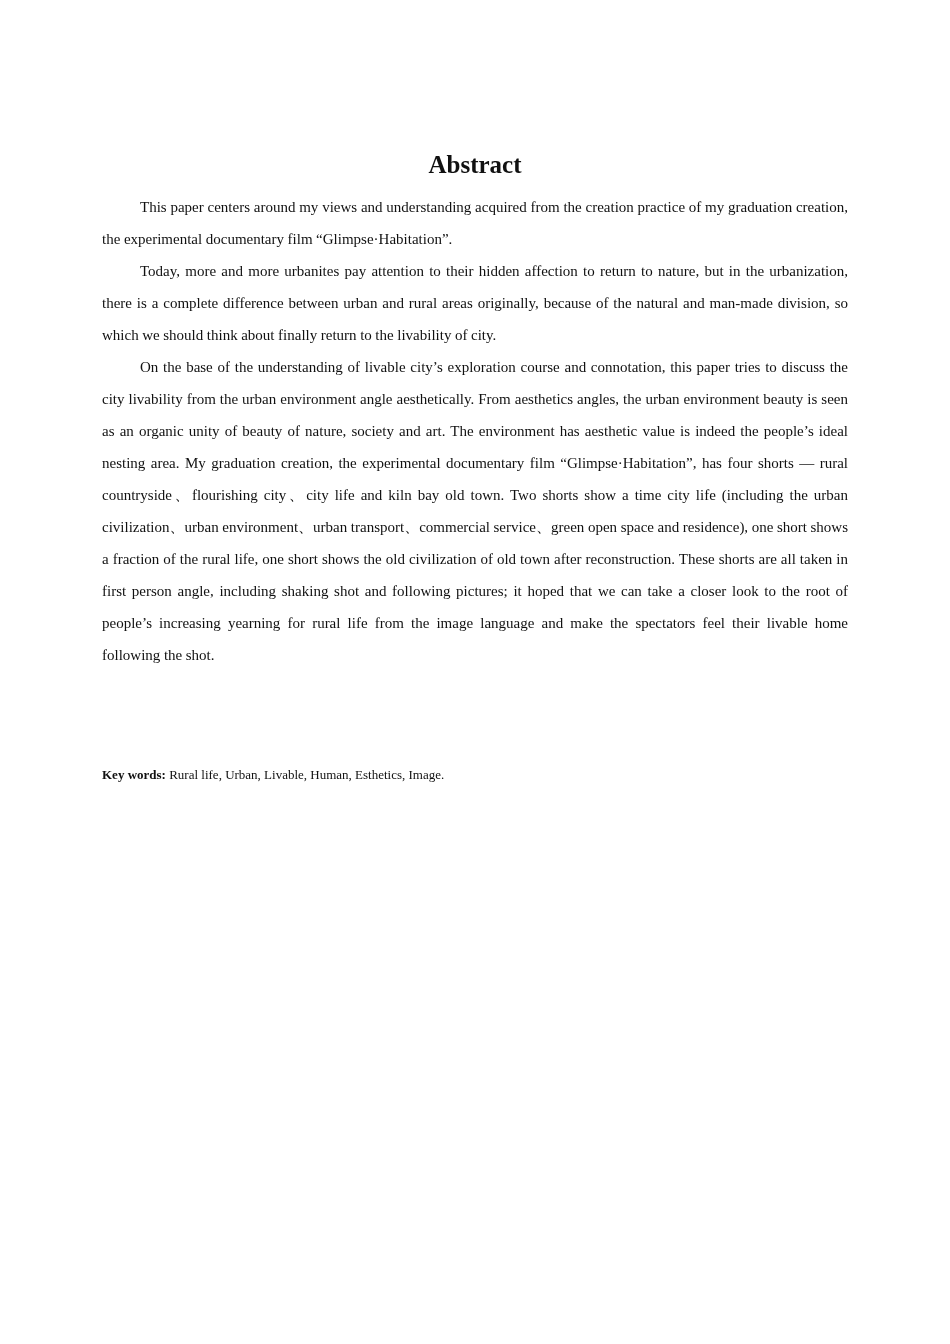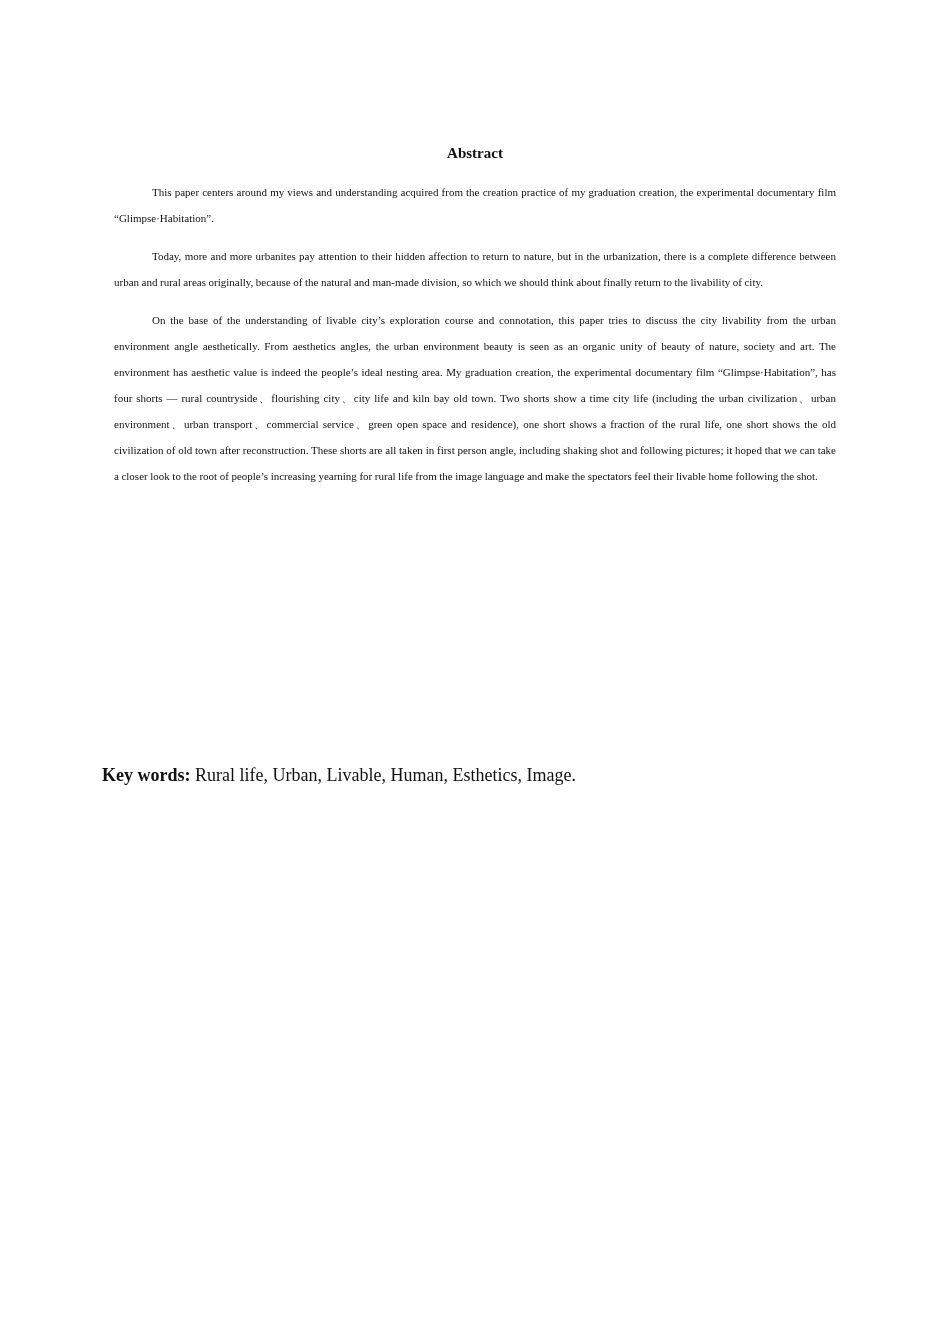--- a/index.html
+++ b/index.html
@@ -17,38 +17,38 @@
     }
     .page {
       position: absolute;
       left: 102px;
       top: 139px;
       width: 746px;
     }
     .title {
       text-align: center;
       font-weight: bold;
-      font-size: 15px;
+      font-size: 25px;
       line-height: 28px;
-      margin: 0;
+      margin: 12px;
       letter-spacing: 0;
     }
     .para {
-      margin: 12px;
-      font-size: 11px;
-      line-height: 26px;
+      margin: 0;
+      font-size: 15px;
+      line-height: 32px;
       text-align: justify;
       text-indent: 38px;
       word-spacing: -0.2px;
     }
     .keywords {
       position: absolute;
       left: 102px;
       top: 761px;
-      font-size: 18px;
+      font-size: 13px;
       line-height: 28px;
       white-space: nowrap;
     }
     .keywords .kw-label {
       font-weight: bold;
     }
   </style>
 </head>
 <body>
 

